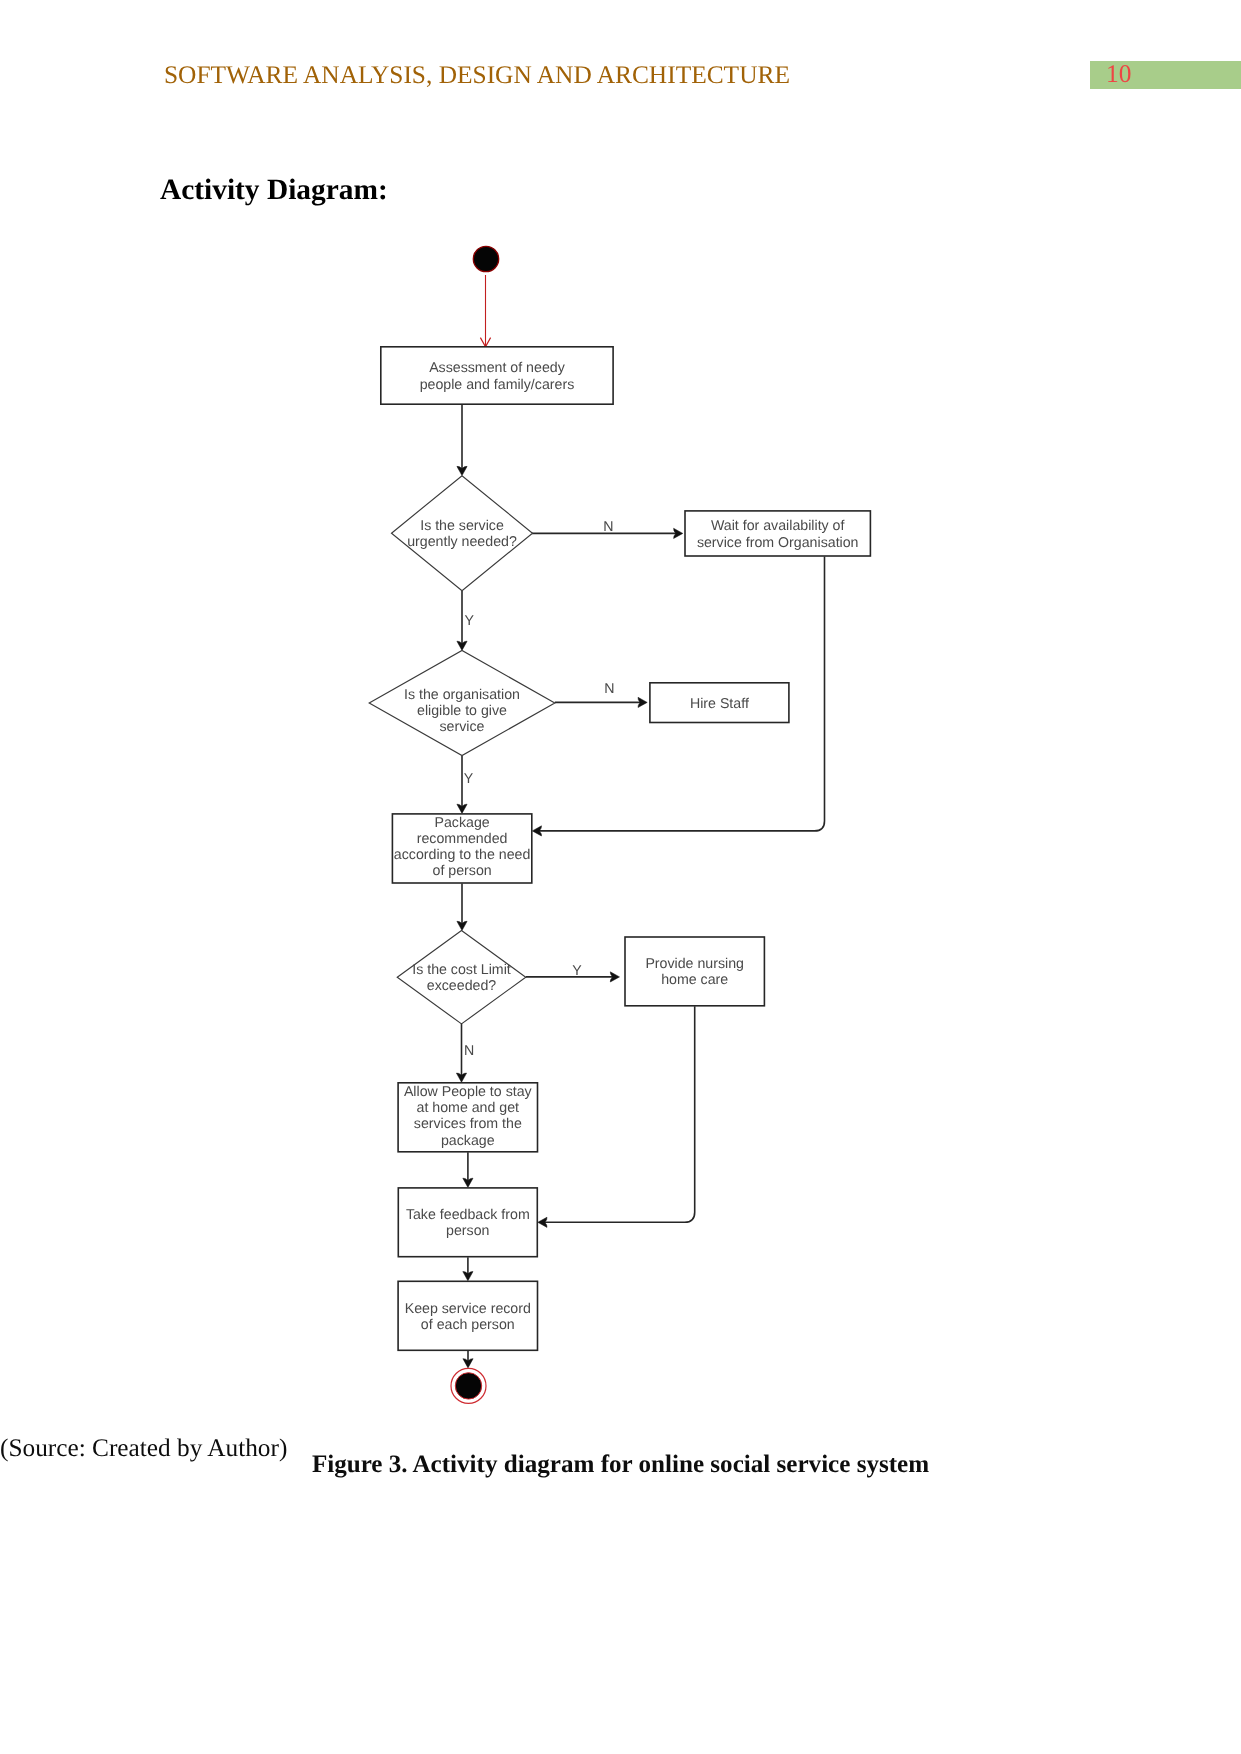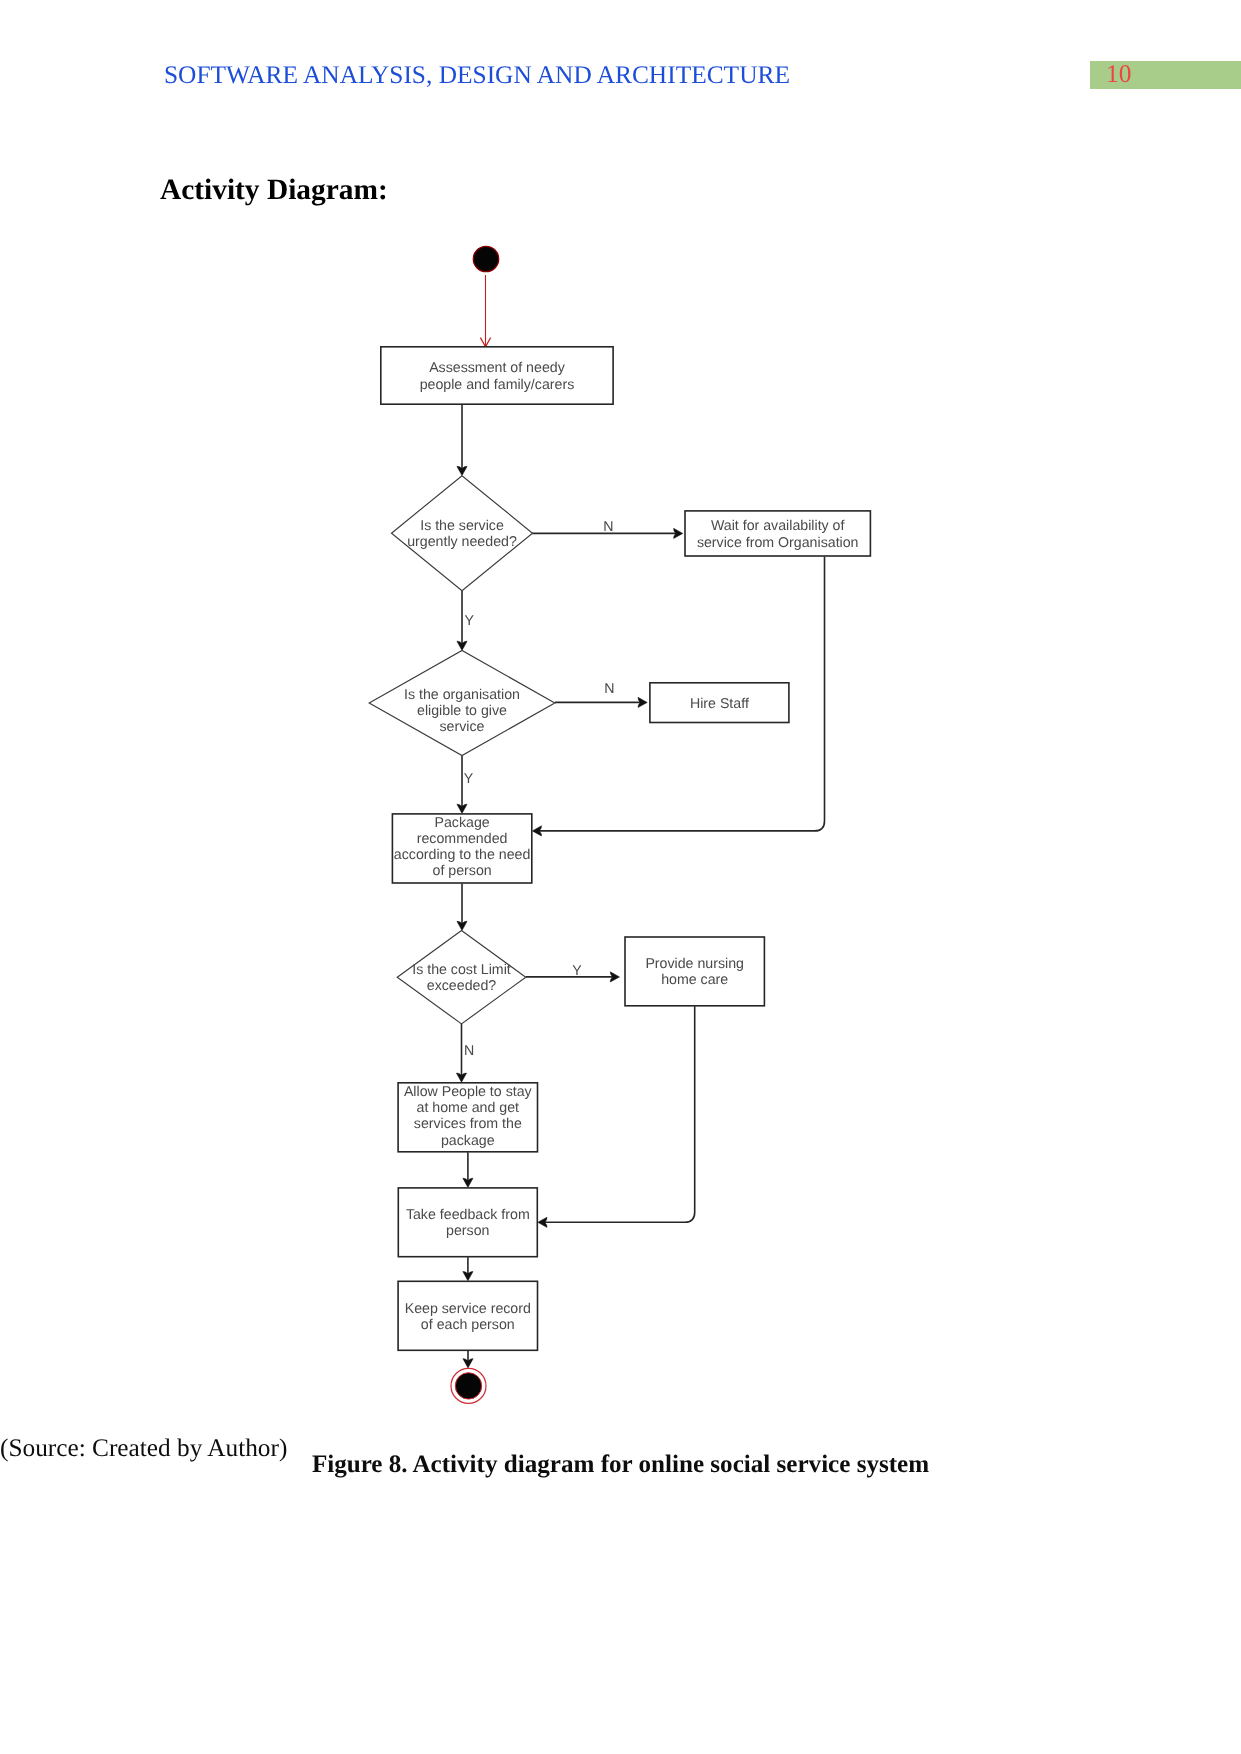--- a/index.html
+++ b/index.html
@@ -7,21 +7,21 @@
   body{
     width:1241px;height:1754px;background:#ffffff;
     font-family:"Liberation Serif", serif;
     position:relative;overflow:hidden;
     -webkit-font-smoothing:antialiased;
     text-rendering:geometricPrecision;
   }
   .page{position:absolute;left:0;top:0;width:1241px;height:1754px;background:#fff;}
   #header-title{
     position:absolute;left:164px;top:59.5px;
-    font-size:25.4px;line-height:30px;color:#1d4ed8;white-space:nowrap;
+    font-size:25.4px;line-height:30px;color:#a16207;white-space:nowrap;
   }
   #page-number-box{
     position:absolute;left:1090px;top:60.8px;width:151px;height:28px;
     background:#a8cd8a;
   }
   #page-number{
     position:absolute;left:1106px;top:58.8px;
     font-size:25.4px;line-height:31px;color:#ef4444;
   }
   #section-heading{
@@ -124,15 +124,15 @@
         <text x="467.8" y="1112.3499999999997" text-anchor="middle">at home and get</text>
         <text x="467.8" y="1128.4499999999998" text-anchor="middle">services from the</text>
         <text x="467.8" y="1144.5499999999997" text-anchor="middle">package</text>
         <text x="467.8" y="1219.2500000000002" text-anchor="middle">Take feedback from</text>
         <text x="467.8" y="1235.3500000000001" text-anchor="middle">person</text>
         <text x="467.8" y="1312.75" text-anchor="middle">Keep service record</text>
         <text x="467.8" y="1328.85" text-anchor="middle">of each person</text>
       </g>
   </svg>
 
-  <div id="figure-caption">Figure 8. Activity diagram for online social service system</div>
+  <div id="figure-caption">Figure 3. Activity diagram for online social service system</div>
   <div id="figure-source">(Source: Created by Author)</div>
 </div>
 
 </body></html>

